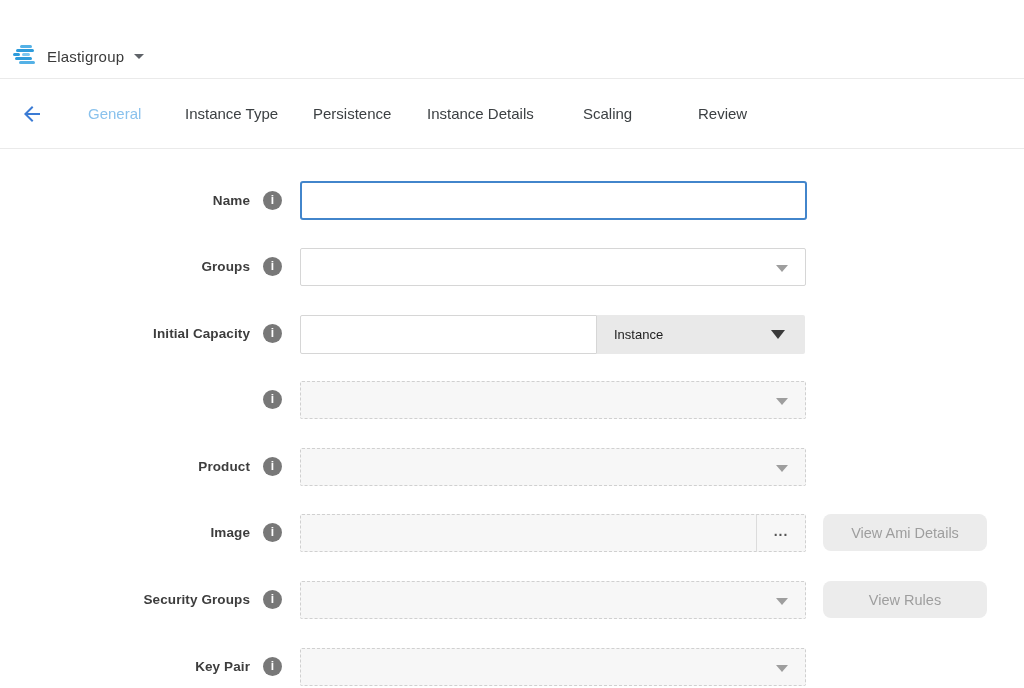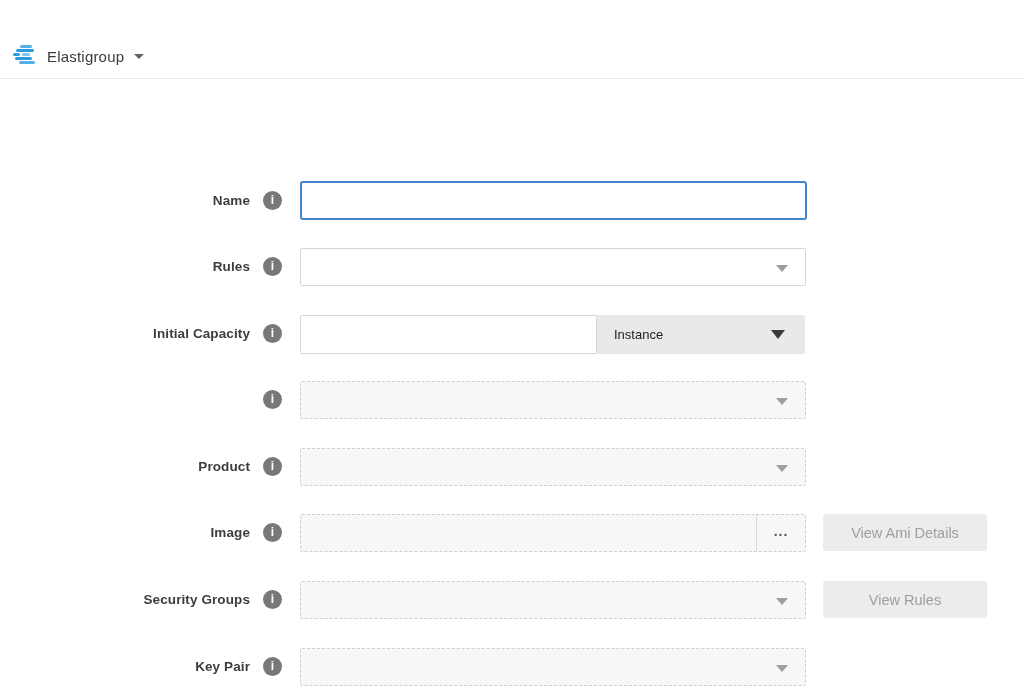--- a/index.html
+++ b/index.html
@@ -69,21 +69,21 @@
     border-top:9px solid #3a3a3a; }
   .ctl-browse { position:absolute; left:300px; top:1px; width:506px; height:38px;
     border:1px dashed #d0d0d0; background:#f7f7f7; border-radius:2px; }
   .browse-divider { position:absolute; right:48px; top:0; width:1px; height:36px;
     background:#dcdcdc; }
   .browse-btn { position:absolute; right:0; top:0; width:48px; height:36px;
     line-height:32px; text-align:center; font-size:14px; font-weight:700;
     color:#555; letter-spacing:1px; cursor:pointer; }
 
   .side-btn { position:absolute; left:823px; top:1px; width:164px; height:37px;
-    background:#ececec; border:none; border-radius:3px; font-size:14.5px;
+    background:#ececec; border:none; border-radius:8px; font-size:14.5px;
     color:#9e9e9e; font-family:"Liberation Sans","DejaVu Sans",sans-serif;
     cursor:default; }
 </style>
 </head>
 <body>
 
 <div class="page">
 
   <div class="topbar">
     <div class="brand">
@@ -93,31 +93,44 @@
           <span class="b3"></span>
         <span class="b4"></span>
           <span class="b5"></span>
           <span class="b6"></span>
       </div>
       <span class="brand-name">Elastigroup</span>
       <span class="brand-caret"></span>
     </div>
   </div>
 
+  <div class="tabbar">
+    <div class="back-btn">
+      <svg width="24" height="24" viewBox="0 0 24 24">
+        <path d="M20 11H7.83l5.59-5.59L12 4l-8 8 8 8 1.41-1.41L7.83 13H20v-2z" fill="#3b7bd4"></path>
+      </svg>
+    </div>
+    <div class="tab t0 active">General</div>
+    <div class="tab t1">Instance Type</div>
+    <div class="tab t2">Persistence</div>
+    <div class="tab t3">Instance Details</div>
+    <div class="tab t4">Scaling</div>
+    <div class="tab t5">Review</div>
+  </div>
 
   <div class="form">
 
     <div class="row r0">
       <div class="flabel">Name</div>
       <div class="info">i</div>
       <input class="ctl-focused" type="text" value="" style="">
     </div>
 
     <div class="row r1">
-      <div class="flabel">Rules</div>
+      <div class="flabel">Groups</div>
       <div class="info">i</div>
       <div class="ctl-select">
         <span class="caret"></span>
       </div>
     </div>
 
     <div class="row r2">
       <div class="flabel">Initial Capacity</div>
       <div class="info">i</div>
       <input class="ctl-text" type="text" value="" style="">

